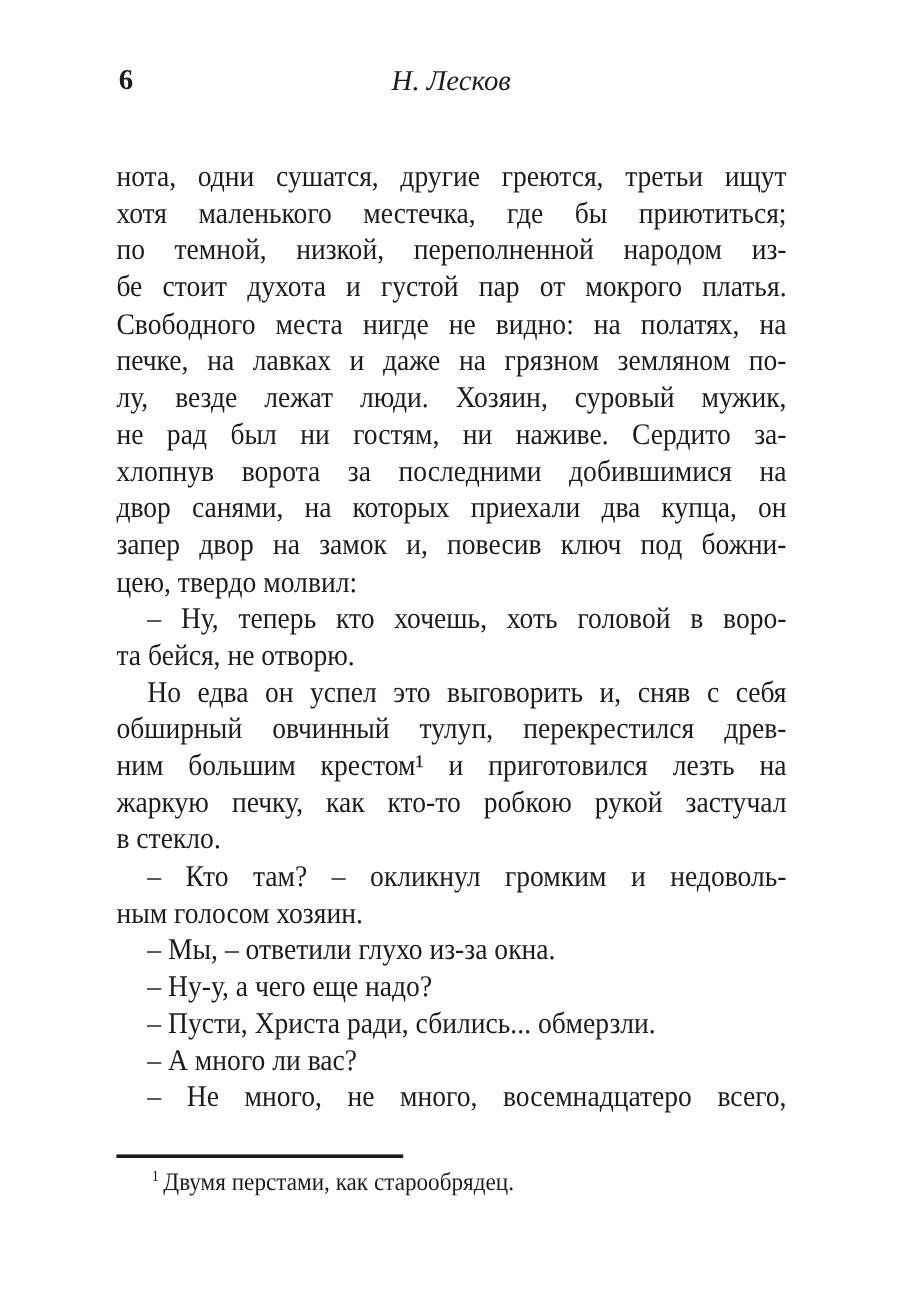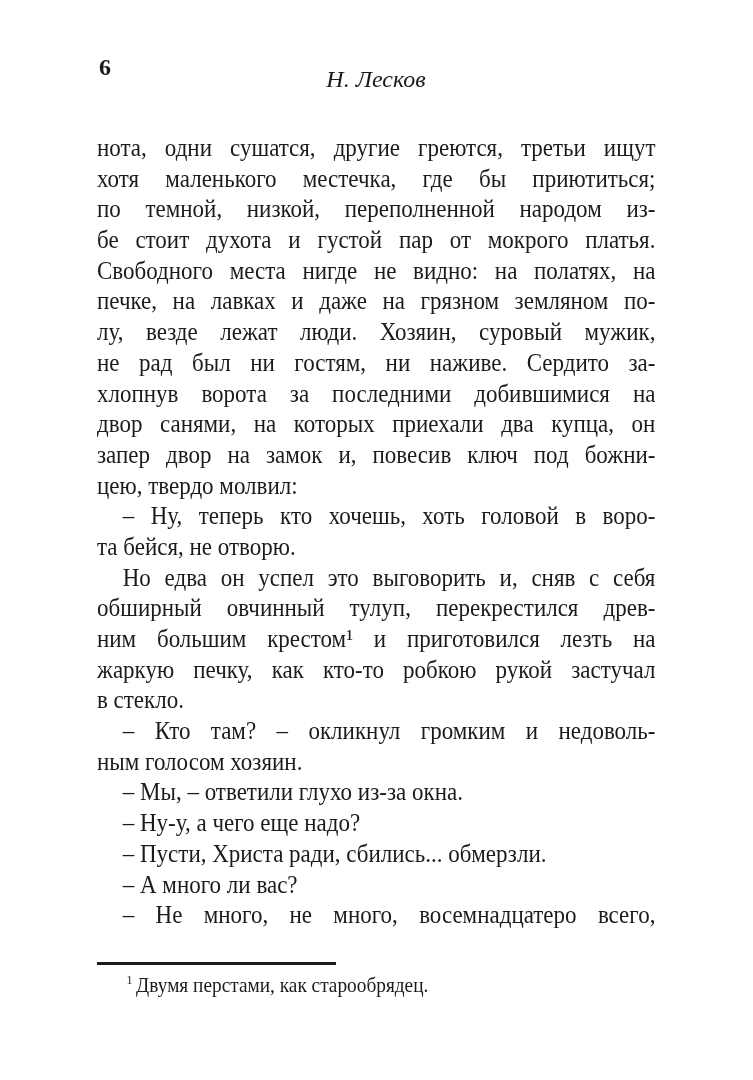--- a/index.html
+++ b/index.html
@@ -28,21 +28,21 @@
     position: absolute;
     left: 2px;
     top: 0;
     font-size: 24px;
     font-weight: bold;
     line-height: 26px;
   }
   .running-header {
     position: absolute;
     left: 0;
-    top: 12px;
+    top: 1px;
     width: 100%;
     text-align: center;
     font-size: 24px;
     font-style: italic;
     line-height: 26px;
   }
   .body-text {
     position: absolute;
     left: 97px;
     top: 133px;

